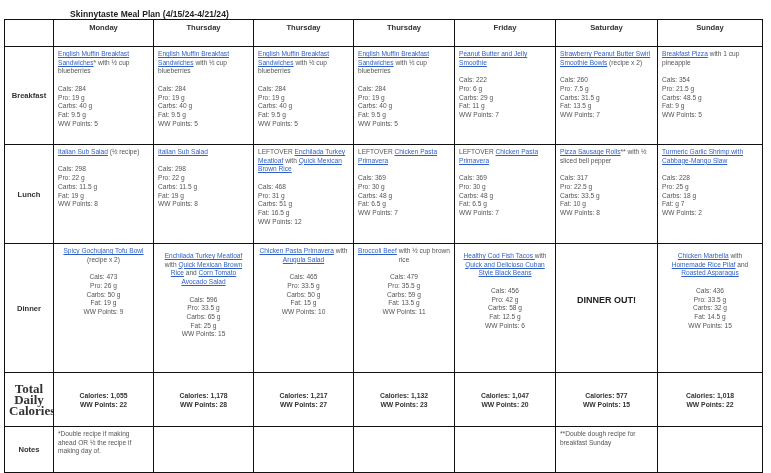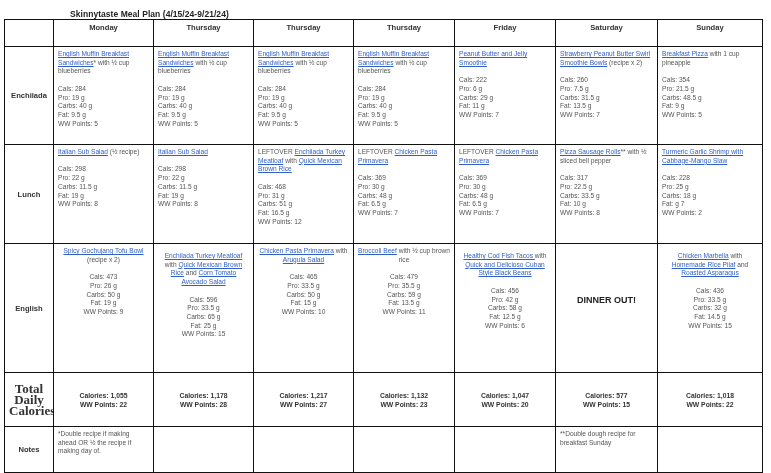--- a/index.html
+++ b/index.html
@@ -43,21 +43,21 @@
     tr.totals td { height: 47px; vertical-align: middle; text-align: center; font-weight: bold; color: #333; font-size: 6.8px; line-height: 9px; }
     tr.totals td.rowhead { font-size: 13px; line-height: 11px; font-family: Liberation Serif, serif; }
     tr.notes td { height: 39px; margin-top: 34px; }
     td.dinner-out { vertical-align: middle !important; text-align: center; }
     .dinner-out-text { font-size: 9px; font-weight: bold; color: #222; display: block; margin-top: -12px; }
     .dinner-pad { padding-top: 8px !important; }
   </style>
 </head>
 <body>
 
-<div class="title">Skinnytaste Meal Plan (4/15/24-9/21/24)</div>
+<div class="title">Skinnytaste Meal Plan (4/15/24-4/21/24)</div>
 
 <table class="plan">
   <colgroup>
     <col style="width:49px">
     <col style="width:100px">
       <col style="width:100px">
       <col style="width:100px">
       <col style="width:101px">
     <col style="width:101px">
       <col style="width:102px">
@@ -70,21 +70,21 @@
       <th class="day">Thursday</th>
       <th class="day">Thursday</th>
       <th class="day">Thursday</th>
       <th class="day">Friday</th>
       <th class="day">Saturday</th>
       <th class="day">Sunday</th>
     </tr>
   </thead>
   <tbody>
     <tr class="breakfast">
-      <td class="rowhead">Enchilada</td>
+      <td class="rowhead">Breakfast</td>
     <td>
           <div><a class="link">English Muffin Breakfast Sandwiches</a><span>* with ½ cup blueberries</span></div>
           <div class="gap"></div>
           <div><span>Cals:</span> <span>284</span></div>
           <div><span>Pro:</span> <span>19 g</span></div>
           <div><span>Carbs:</span> <span>40 g</span></div>
           <div><span>Fat:</span> <span>9.5 g</span></div>
           <div><span>WW Points:</span> <span>5</span></div>
         </td>
         <td>
@@ -202,21 +202,21 @@
           <div><a class="link">Turmeric Garlic Shrimp with Cabbage-Mango Slaw</a></div>
           <div class="gap"></div>
           <div><span>Cals:</span> <span>228</span></div>
           <div><span>Pro:</span> <span>25 g</span></div>
           <div><span>Carbs:</span> <span>18 g</span></div>
           <div><span>Fat:</span> <span> g 7</span></div>
           <div><span>WW Points:</span> <span>2</span></div>
         </td>
       </tr>
     <tr class="dinner">
-      <td class="rowhead">English</td>
+      <td class="rowhead">Dinner</td>
     <td>
           <div><a class="link">Spicy Gochujang Tofu Bowl</a><span> (recipe x 2)</span></div>
           <div class="gap"></div>
           <div><span>Cals:</span> <span>473</span></div>
           <div><span>Pro:</span> <span>26 g</span></div>
           <div><span>Carbs:</span> <span>50 g</span></div>
           <div><span>Fat:</span> <span>19 g</span></div>
           <div><span>WW Points:</span> <span>9</span></div>
         </td>
         <td class="dinner-pad">

